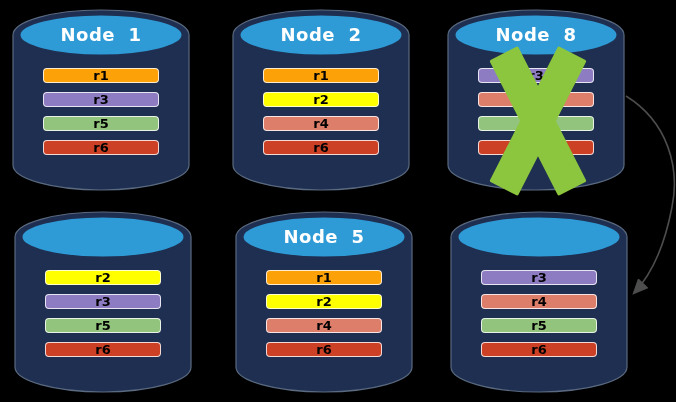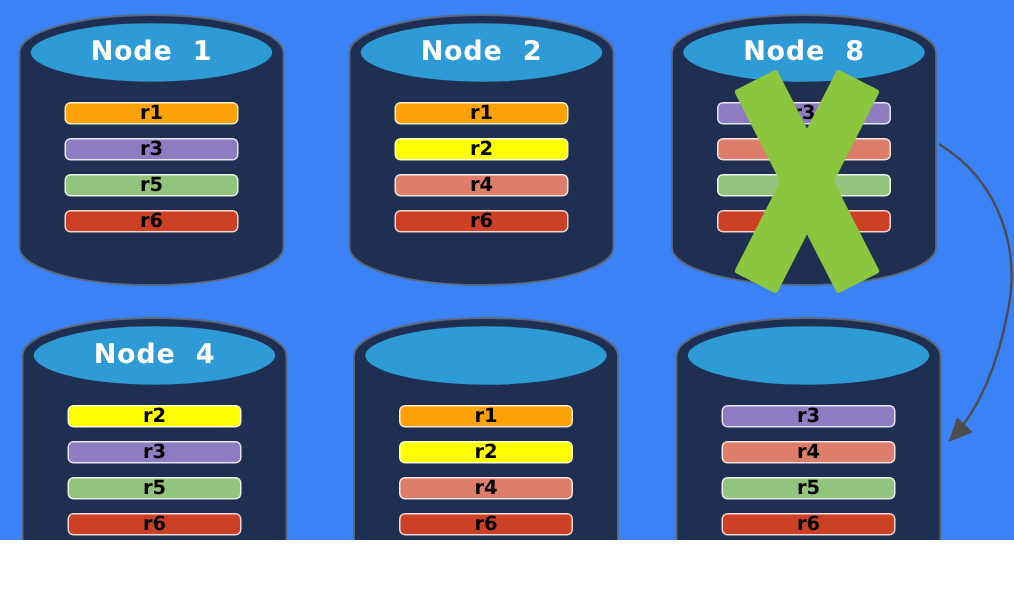--- a/index.html
+++ b/index.html
@@ -1,17 +1,17 @@
 <!DOCTYPE html>
 <html><head>
 <meta charset="utf-8">
 <style>
   html,body { margin:0; padding:0; background:#ffffff; }
   .stage {
-    position:relative; width:676px; height:360px; background:#3b82f6;
+    position:relative; width:676px; height:402px; background:#000000;
     font-family:"DejaVu Sans","Liberation Sans",sans-serif; overflow:hidden;
   }
   .node { position:absolute; width:180px; height:184px; }
   .cyl { position:absolute; left:0; top:0; width:180px; height:184px; overflow:visible; }
   .node-title {
     position:absolute; top:16px; left:0; right:0; text-align:center;
     color:#fff; font-weight:bold; font-size:18px; white-space:pre; letter-spacing:0.5px;
   }
   .bars { position:absolute; top:60px; left:32px; width:116px; }
   .bar {
@@ -74,34 +74,34 @@
       <div class="x-arm a1" style="background-color: rgb(140, 198, 62);"></div>
       <div class="x-arm a2" style="background-color: rgb(140, 198, 62);"></div>
     </div>
   </div>
 
   <div class="node" style="left:13px;top:210px;">
     <svg class="cyl" viewBox="0 0 180 184">
       <path d="M 2 27 A 88 25 0 0 1 178 27 L 178 157 A 88 25 0 0 1 2 157 Z" stroke-width="1.2" style="fill: rgb(31, 47, 81); stroke: rgb(90, 106, 128);"></path>
       <ellipse cx="90" cy="27" rx="82" ry="21" stroke-width="3" style="fill: rgb(46, 155, 214); stroke: rgb(31, 47, 81);"></ellipse>
     </svg>
-    <div class="node-title">Node  4</div>
     <div class="bars">
       <div class="bar" style="background-color: rgb(255, 255, 0);"><span>r2</span></div>
       <div class="bar" style="background-color: rgb(142, 124, 195);"><span>r3</span></div>
       <div class="bar" style="background-color: rgb(147, 196, 125);"><span>r5</span></div>
       <div class="bar" style="background-color: rgb(204, 65, 37);"><span>r6</span></div>
     </div>
   </div>
 
   <div class="node" style="left:234px;top:210px;">
     <svg class="cyl" viewBox="0 0 180 184">
       <path d="M 2 27 A 88 25 0 0 1 178 27 L 178 157 A 88 25 0 0 1 2 157 Z" stroke-width="1.2" style="fill: rgb(31, 47, 81); stroke: rgb(90, 106, 128);"></path>
       <ellipse cx="90" cy="27" rx="82" ry="21" stroke-width="3" style="fill: rgb(46, 155, 214); stroke: rgb(31, 47, 81);"></ellipse>
     </svg>
+    <div class="node-title">Node  5</div>
     <div class="bars">
       <div class="bar" style="background-color: rgb(252, 161, 8);"><span>r1</span></div>
       <div class="bar" style="background-color: rgb(255, 255, 0);"><span>r2</span></div>
       <div class="bar" style="background-color: rgb(221, 126, 107);"><span>r4</span></div>
       <div class="bar" style="background-color: rgb(204, 65, 37);"><span>r6</span></div>
     </div>
   </div>
 
   <div class="node" style="left:449px;top:210px;">
     <svg class="cyl" viewBox="0 0 180 184">

